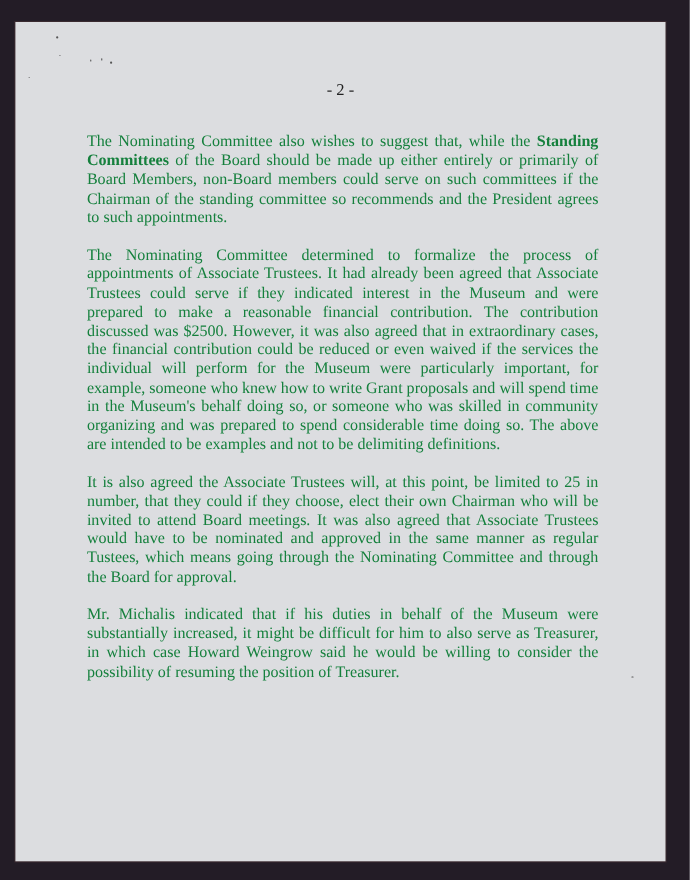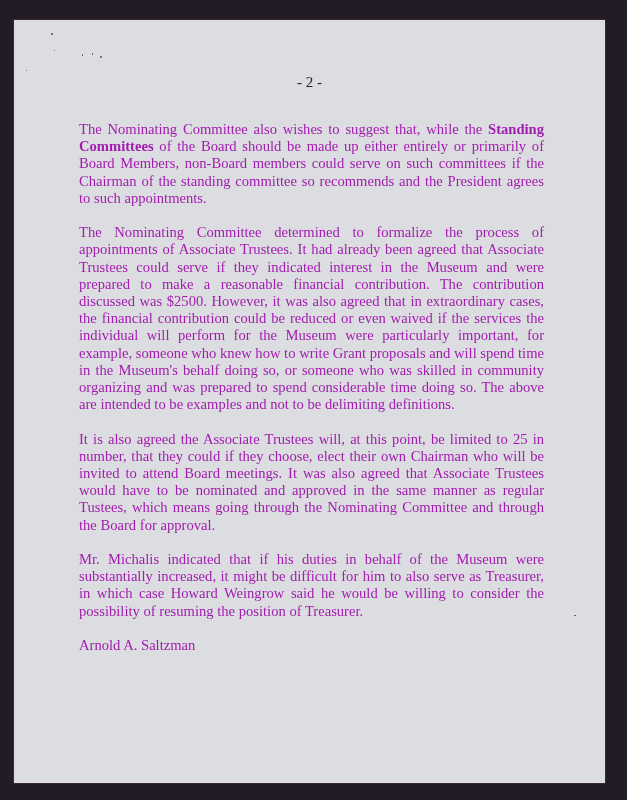--- a/index.html
+++ b/index.html
@@ -14,21 +14,21 @@
     background: #dcdde0;
     box-shadow: 0 0 0 1px #3a2a30;
   }
   .speck { position: absolute; width: 2px; height: 2px; background: #555; border-radius: 1px; }
   .page-number {
     position: absolute; left: 0; right: 0; top: 54px; text-align: center;
     font-size: 15px; color: #222;
   }
   .body-text {
     position: absolute; left: 65px; width: 465px; top: 101px;
-    font-size: 14.6px; line-height: 17.2px; color: #a21caf;
+    font-size: 14.6px; line-height: 17.2px; color: #15803d;
     text-align: justify;
   }
   .body-text p { margin: 0 0 17.2px 0; }
   .bold { font-weight: bold; }
   .signature { margin-top: 0; }
 </style>
 </head>
 <body>
 
 <div class="page">
@@ -42,15 +42,14 @@
 
   <div class="page-number">- 2 -</div>
 
   <div class="body-text">
     <p>
       <span>The Nominating Committee also wishes to suggest that, while the </span><span class="bold">Standing Committees</span><span> of the Board should be made up either entirely or primarily of Board Members, non-Board members could serve on such committees if the Chairman of the standing committee so recommends and the President agrees to such appointments.</span>
     </p>
     <p>The Nominating Committee determined to formalize the process of appointments of Associate Trustees.  It had already been agreed that Associate Trustees could serve if they indicated interest in the Museum and were prepared to make a reasonable financial contribution.  The contribution discussed was $2500.  However, it was also agreed that in extraordinary cases, the financial contribution could be reduced or even waived if the services the individual will perform for the Museum were particularly important, for example, someone who knew how to write Grant proposals and will spend time in the Museum's behalf doing so, or someone who was skilled in community organizing and was prepared to spend considerable time doing so. The above are intended to be examples and not to be delimiting definitions.</p>
     <p>It is also agreed the Associate Trustees will, at this point, be limited to 25 in number, that they could if they choose, elect their own Chairman who will be invited to attend Board meetings.  It was also agreed that Associate Trustees would have to be nominated and approved in the same manner as regular Tustees, which means going through the Nominating Committee and through the Board for approval.</p>
     <p>Mr. Michalis indicated that if his duties in behalf of the Museum were substantially increased, it might be difficult for him to also serve as Treasurer, in which case Howard Weingrow said he would be willing to consider the possibility of resuming the position of Treasurer.</p>
-    <p class="signature">Arnold A. Saltzman</p>
   </div>
 </div>
 
 </body></html>

